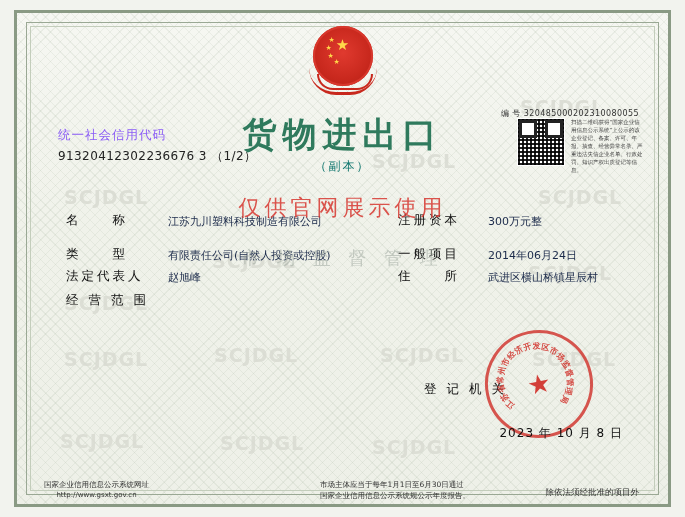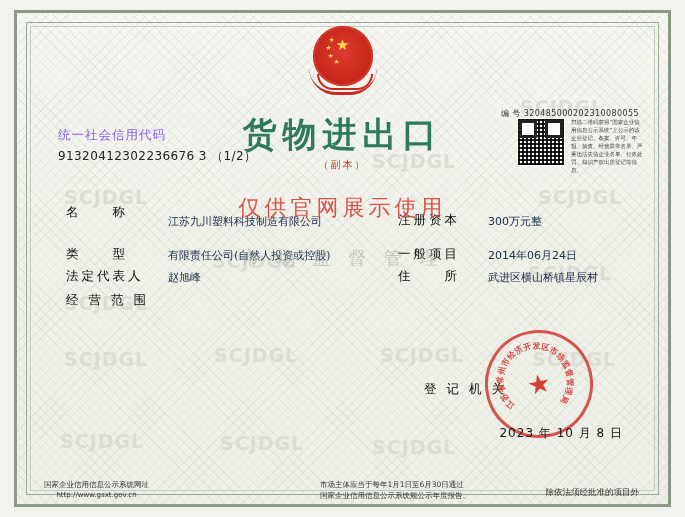--- a/index.html
+++ b/index.html
@@ -67,21 +67,21 @@
   }
   
   .title{
     position:absolute;left:0;right:0;top:112px;text-align:center;
     font-size:34px;font-weight:bold;color:#2f7a5d;
     letter-spacing:6px;
     font-family:"DejaVu Sans","Liberation Sans",sans-serif;
   }
   .subtitle{
     position:absolute;left:0;right:0;top:158px;text-align:center;
-    font-size:10px;color:#c2410c;letter-spacing:2px;
+    font-size:12px;color:#0f766e;letter-spacing:2px;
   }
   
   .code-no{
     position:absolute;right:46px;top:108px;font-size:8px;color:#333;
     letter-spacing:.4px;
     padding-left:16px;
   }
   .qr{
     position:absolute;right:120px;top:118px;width:46px;height:46px;
     background:
@@ -200,21 +200,21 @@
   </div>
   <div class="qr"></div>
   <div class="qr-note">扫描二维码获得“国家企业信用信息公示系统”上公示的该企业登记、备案、许可、年报、抽查、经营异常名录、严重违法失信企业名单、行政处罚、知识产权出质登记等信息。</div>
 
   <div class="cc-label">统一社会信用代码</div>
   <div class="cc-value">
     <span>91320412302236676 3</span>
     <span>（1/2）</span>
   </div>
 
-  <div class="field-label" style="left:66px;top:204px;text-align:right;">名　　称</div>
+  <div class="field-label" style="left:66px;top:212px;text-align:right;">名　　称</div>
   <div class="field-value" style="left:168px;top:214px;">江苏九川塑料科技制造有限公司</div>
 
   <div class="field-label" style="left:66px;top:246px;">类　　型</div>
   <div class="field-value" style="left:168px;top:248px;">有限责任公司(自然人投资或控股)</div>
 
   <div class="field-label" style="left:66px;top:268px;">法定代表人</div>
   <div class="field-value" style="left:168px;top:270px;">赵旭峰</div>
 
   <div class="field-label" style="left:398px;top:212px;">注册资本</div>
   <div class="field-value" style="left:488px;top:214px;">300万元整</div>

